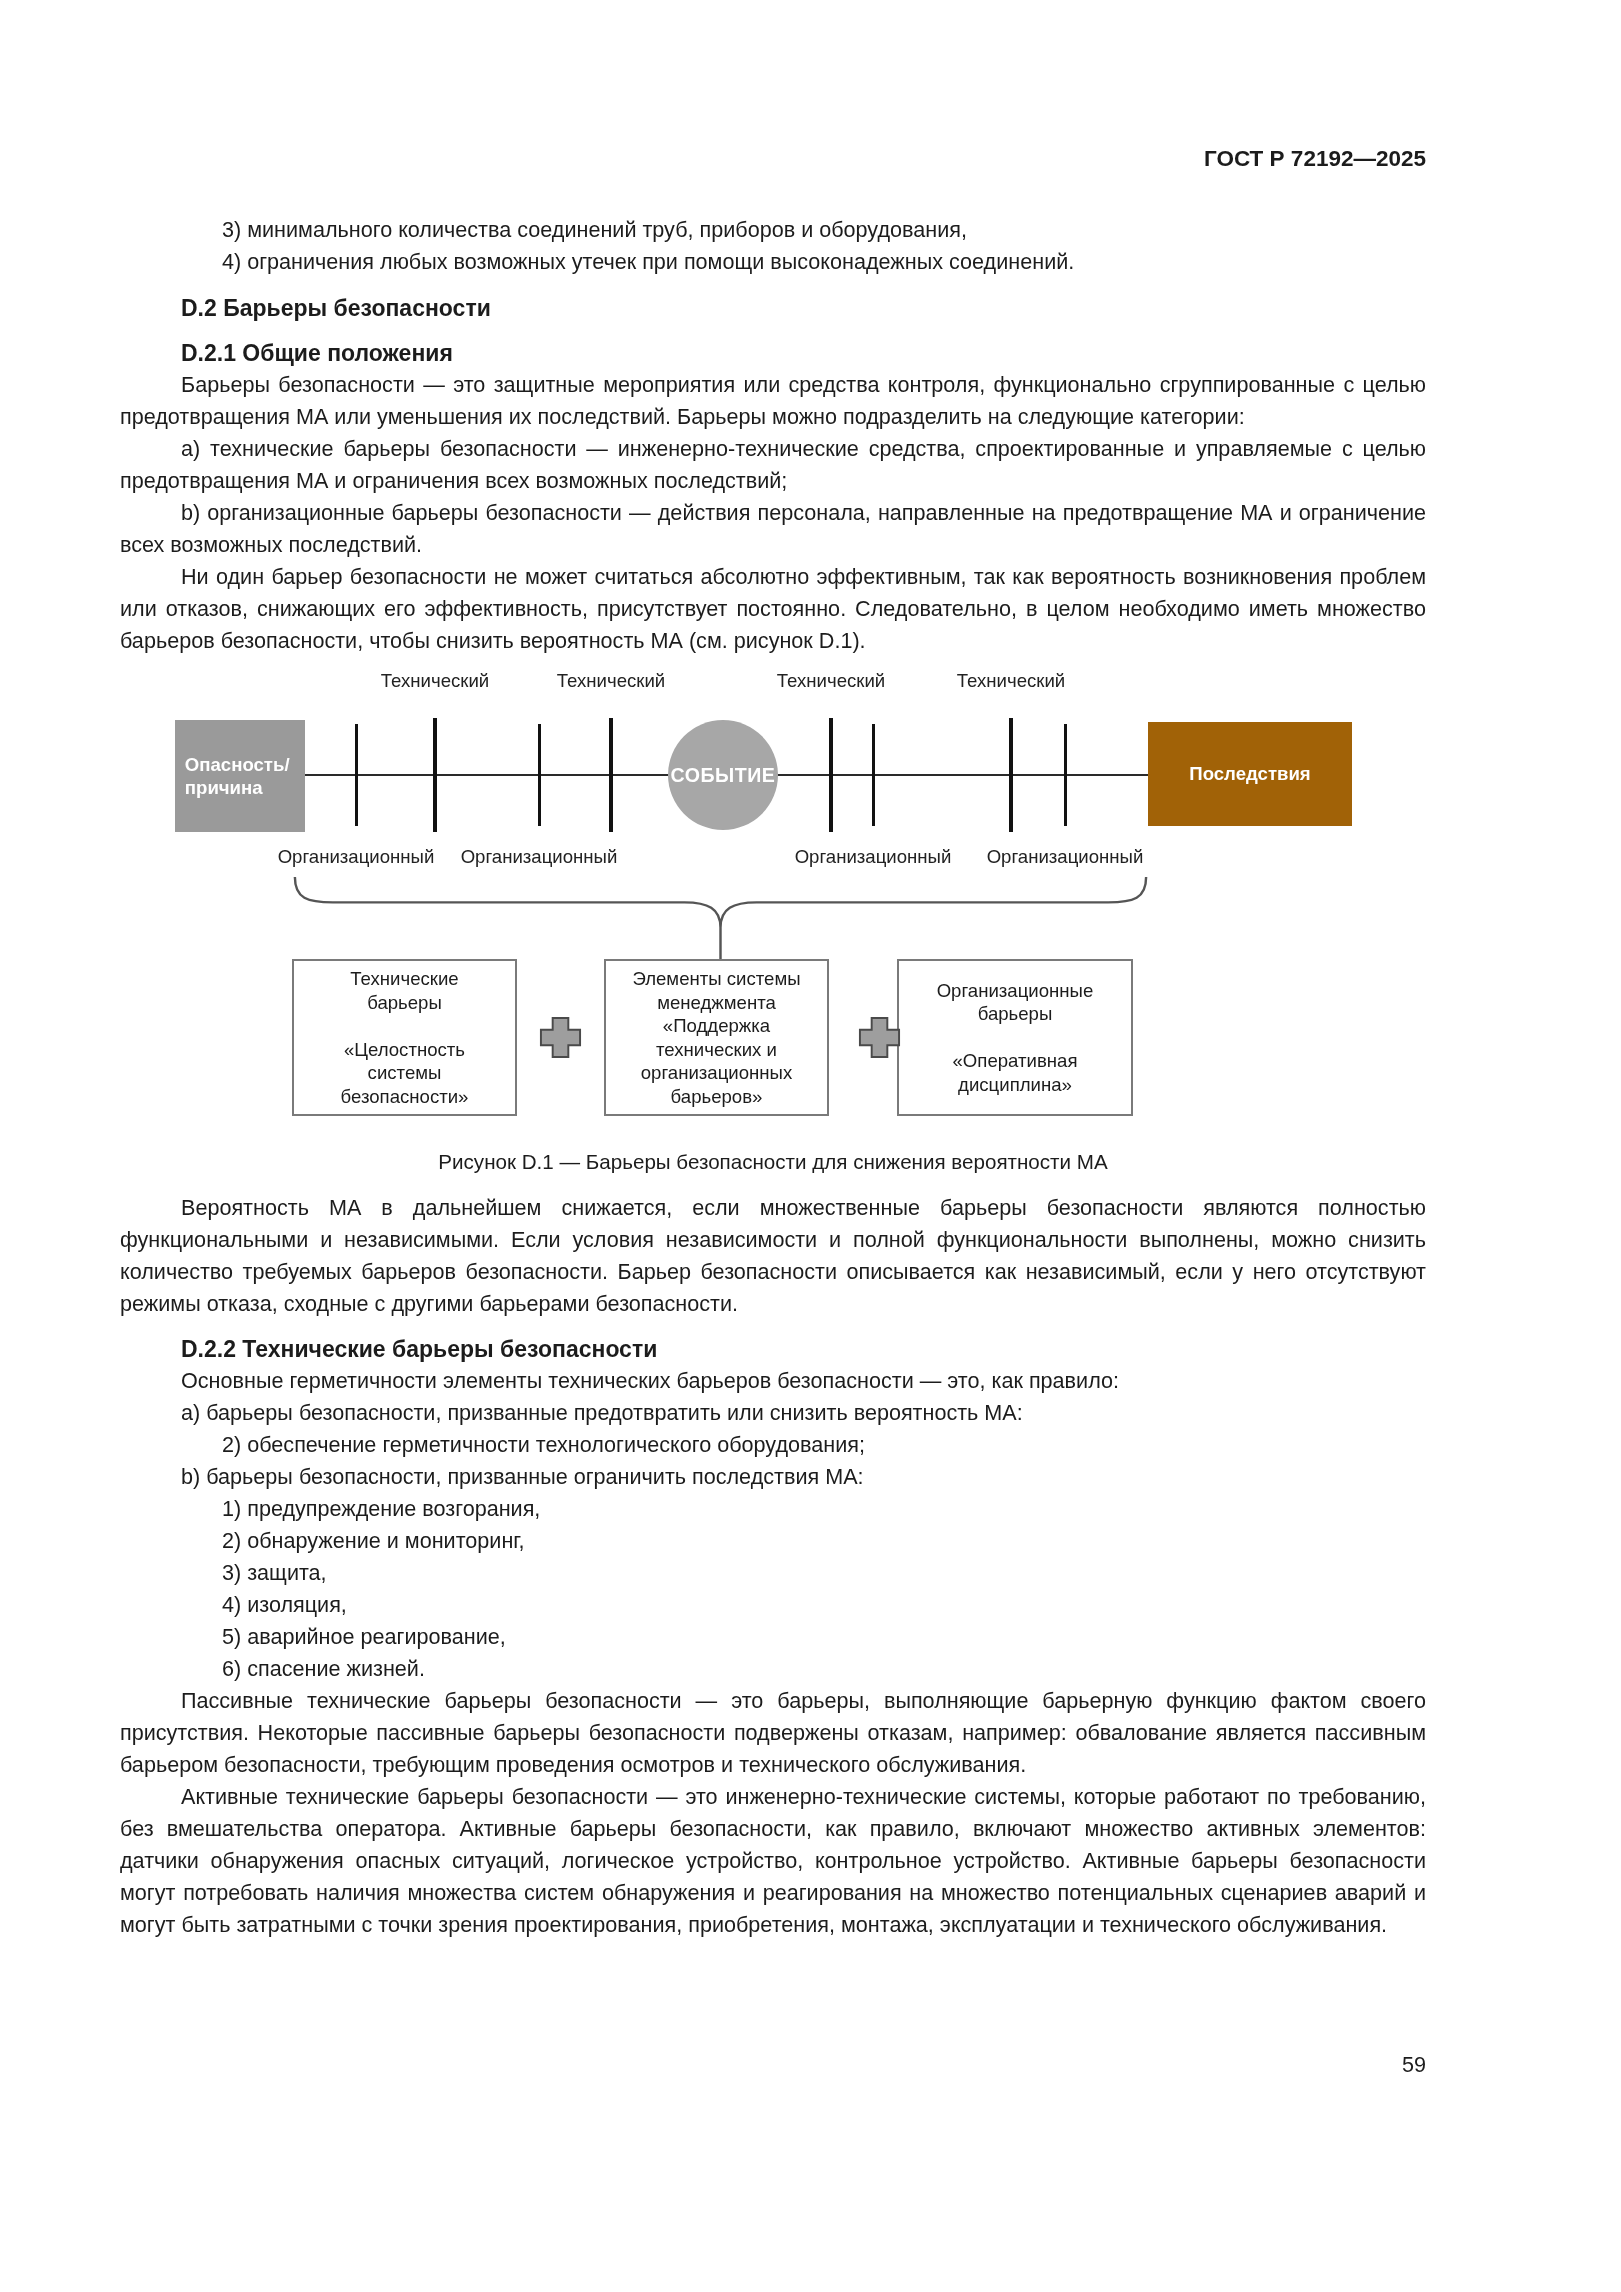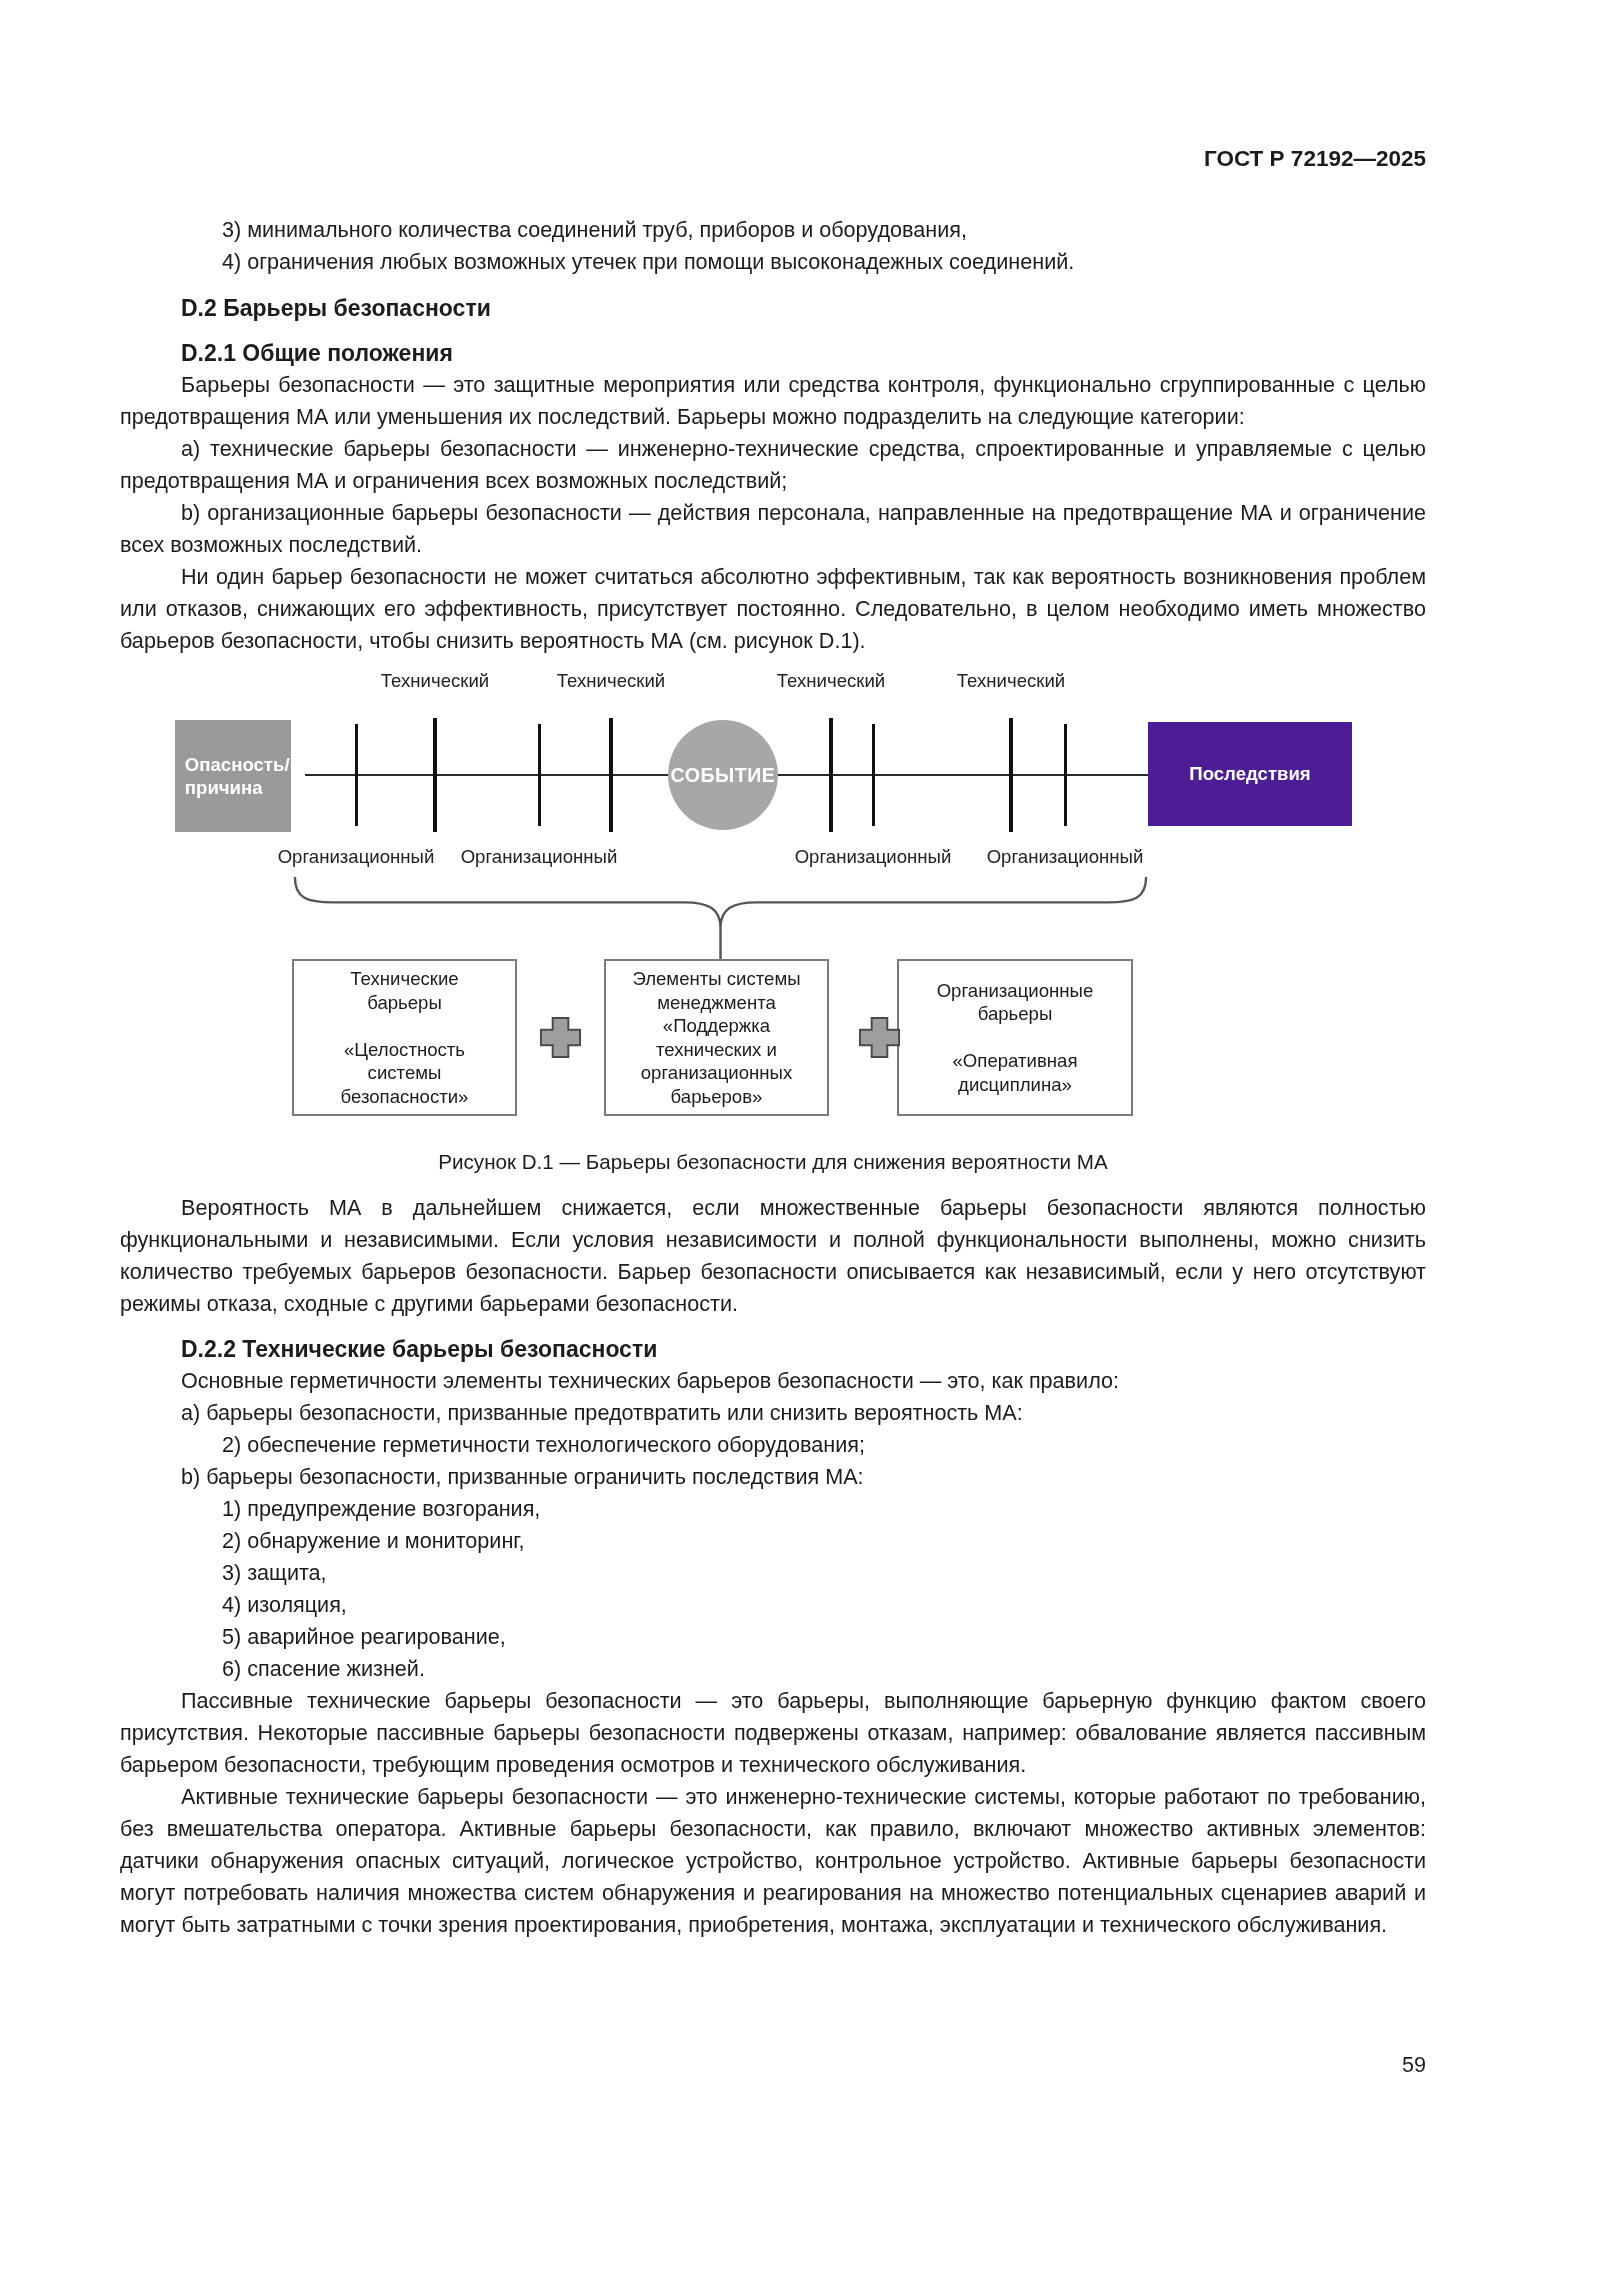--- a/index.html
+++ b/index.html
@@ -38,33 +38,33 @@
     font-size: 18.6px;
     line-height: 23.5px;
     white-space: nowrap;
     color: #222;
   }
   .hline { position: absolute; left: 185px; top: 105px; width: 851px; height: 2px; background: #2a2a2a; }
   .bar  { position: absolute; background: #111; }
   .bar.tech { top: 49px; height: 114px; width: 3.9px; }
   .bar.org  { top: 55px; height: 102px; width: 2.9px; }
   .hazard {
-    position: absolute; left: 55px; top: 51px; width: 116px; height: 112px;
+    position: absolute; left: 55px; top: 51px; width: 130px; height: 112px;
     background: #9a9a9a; color: #fff; font-weight: bold; font-size: 18.6px; line-height: 23.5px;
     white-space: pre-line; display: flex; align-items: center;
     padding-left: 9.8px; box-sizing: border-box;
   }
   .event {
     position: absolute; left: 548px; top: 51px; width: 110px; height: 110px;
     border-radius: 50%; background: #a7a7a7; color: #fff; font-weight: bold; font-size: 19.6px;
     letter-spacing: 0.5px; display: flex; align-items: center; justify-content: center;
   }
   .conseq {
     position: absolute; left: 1028px; top: 53px; width: 204px; height: 104px;
-    background: #4c1d95; color: #fff; font-weight: bold; font-size: 18.6px;
+    background: #a16207; color: #fff; font-weight: bold; font-size: 18.6px;
     display: flex; align-items: center; justify-content: center;
   }
   .brace { position: absolute; left: 172px; top: 208px; }
   .fbox {
     position: absolute; top: 290px; height: 157px;
     border: 2px solid #7a7a7a; background: #fff; box-sizing: border-box;
     white-space: pre-line; text-align: center;
     font-size: 18.6px; line-height: 23.5px;
     display: flex; align-items: center; justify-content: center;
     padding: 3.9px;

